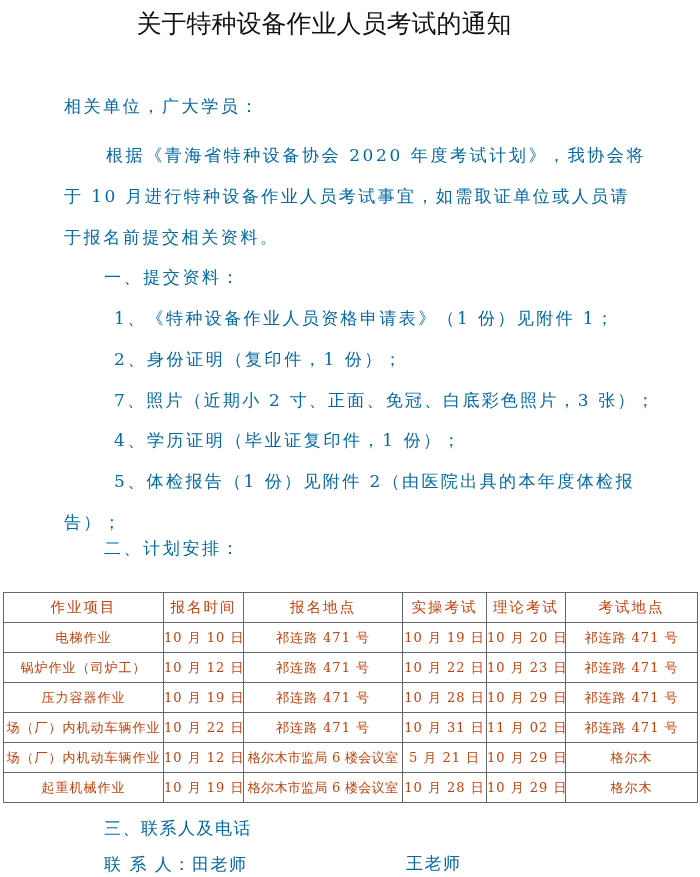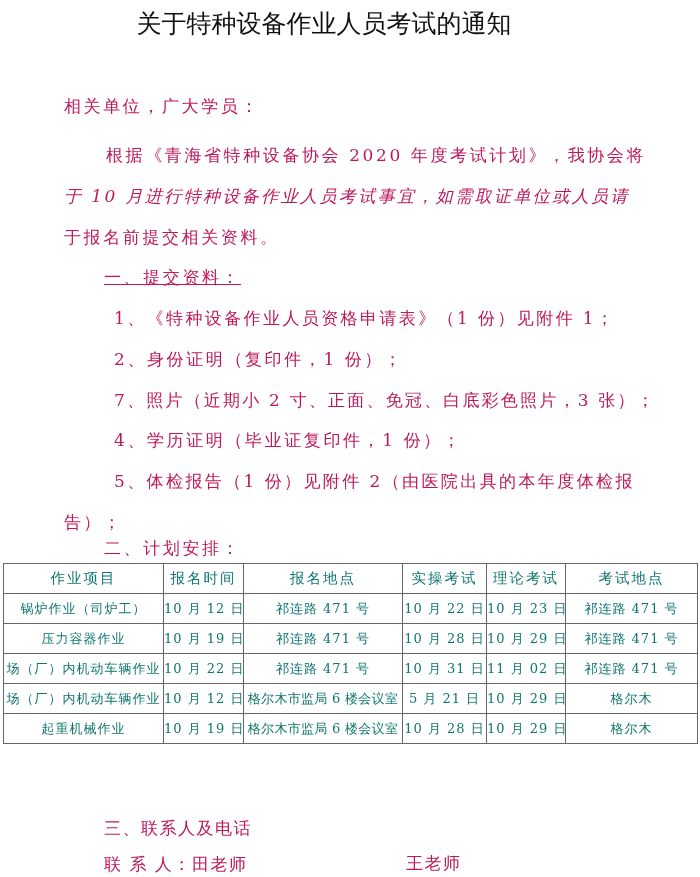--- a/index.html
+++ b/index.html
@@ -8,46 +8,46 @@
     font-family: "DejaVu Serif", "Liberation Serif", serif;
     color: #1a1a1a;
   }
   .title {
     position: absolute; top: 6px; left: 0; width: 648px; text-align: center;
     font-family: "DejaVu Sans", "Liberation Sans", sans-serif;
     font-size: 25px; line-height: 36px; color: #111; letter-spacing: 0px;
   }
   .para {
     position: absolute; left: 64px; font-size: 17px; line-height: 24px;
-    letter-spacing: 2.6px; white-space: nowrap; color: #be185d;
+    letter-spacing: 2.6px; white-space: nowrap; color: #0369a1;
   }
   table.plan {
-    position: absolute; left: 3px; top: 563px; width: 694px;
+    position: absolute; left: 3px; top: 592px; width: 694px;
     border-collapse: collapse; table-layout: fixed;
-    font-size: 13px; color: #0f766e;
+    font-size: 13px; color: #c2410c;
   }
   table.plan td, table.plan th {
     border: 1px solid #666; height: 29px; padding: 0;
     text-align: center; font-weight: normal; white-space: nowrap;
     letter-spacing: 1px;
   }
   table.plan th { font-size: 14.5px; letter-spacing: 2px; }
 </style>
 </head>
 <body>
 
 <div class="title">关于特种设备作业人员考试的通知</div>
 
 <div class="para" style="top:94px;left:64px;">相关单位，广大学员：</div>
 
 <div class="para" style="top:143px;left:106px;">根据《青海省特种设备协会 2020 年度考试计划》，我协会将</div>
-<div class="para" style="top:184px;left:64px;letter-spacing:2.4px;font-style:italic;">于 10 月进行特种设备作业人员考试事宜，如需取证单位或人员请</div>
+<div class="para" style="top:184px;left:64px;letter-spacing:2.4px;">于 10 月进行特种设备作业人员考试事宜，如需取证单位或人员请</div>
 <div class="para" style="top:225px;left:64px;">于报名前提交相关资料。</div>
 
-<div class="para" style="top:265px;left:104px;text-decoration:underline;">一、提交资料：</div>
+<div class="para" style="top:265px;left:104px;">一、提交资料：</div>
 <div class="para" style="top:306px;left:114px;letter-spacing:2.4px;">1、《特种设备作业人员资格申请表》（1 份）见附件 1；</div>
 <div class="para" style="top:347px;left:114px;">2、身份证明（复印件，1 份）；</div>
 <div class="para" style="top:388px;left:114px;letter-spacing:2.2px;">7、照片（近期小 2 寸、正面、免冠、白底彩色照片，3 张）；</div>
 <div class="para" style="top:428px;left:114px;text-align:center;">4、学历证明（毕业证复印件，1 份）；</div>
 <div class="para" style="top:469px;left:114px;letter-spacing:2.4px;">5、体检报告（1 份）见附件 2（由医院出具的本年度体检报</div>
 <div class="para" style="top:510px;left:64px;">告）；</div>
 
 <div class="para" style="top:536px;left:104px;">二、计划安排：</div>
 
 <table class="plan">
@@ -63,20 +63,28 @@
     <tr>
       <th>作业项目</th>
       <th>报名时间</th>
       <th>报名地点</th>
       <th>实操考试</th>
       <th>理论考试</th>
       <th>考试地点</th>
     </tr>
   </thead>
   <tbody>
+    <tr>
+      <td>电梯作业</td>
+      <td>10 月 10 日</td>
+      <td>祁连路 471 号</td>
+      <td>10 月 19 日</td>
+      <td>10 月 20 日</td>
+      <td>祁连路 471 号</td>
+    </tr>
     <tr>
       <td>锅炉作业（司炉工）</td>
       <td>10 月 12 日</td>
       <td>祁连路 471 号</td>
       <td>10 月 22 日</td>
       <td>10 月 23 日</td>
       <td>祁连路 471 号</td>
     </tr>
     <tr>
       <td>压力容器作业</td>

